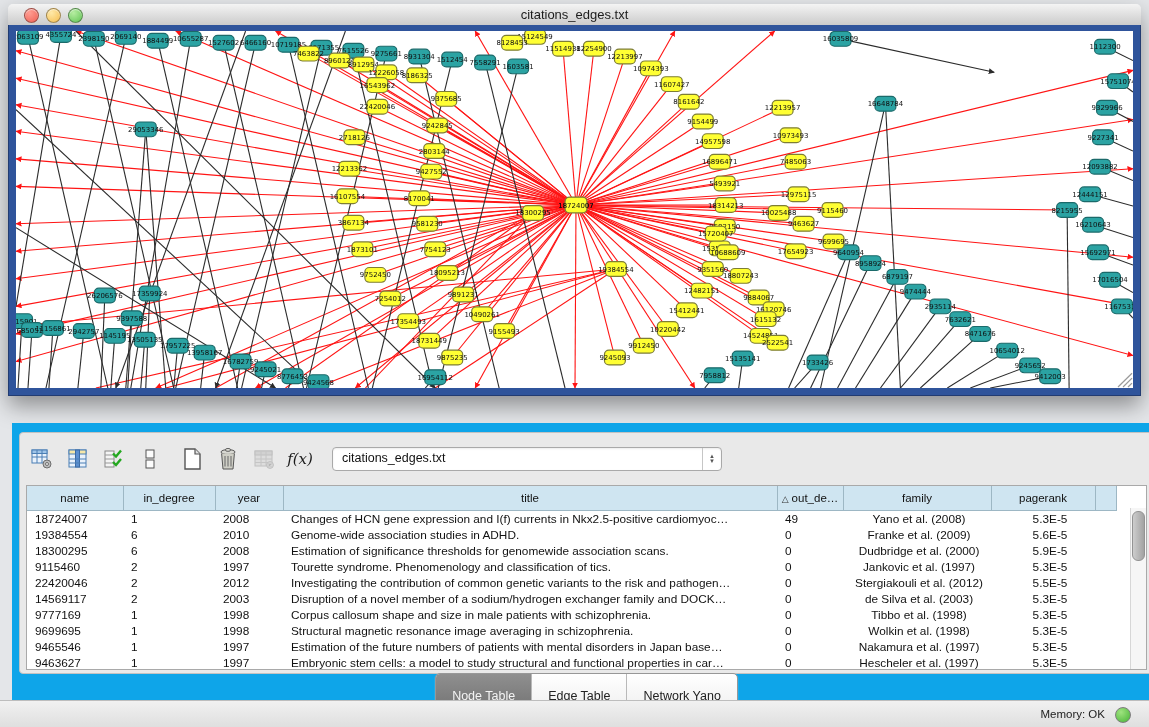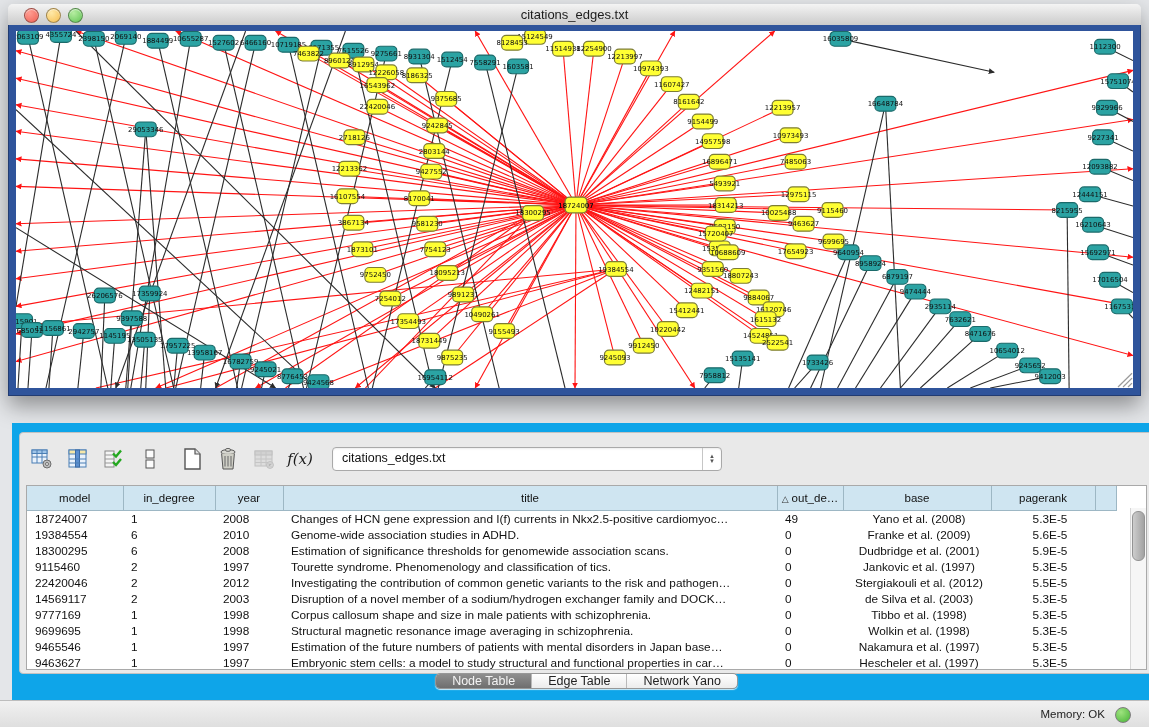--- a/index.html
+++ b/index.html
@@ -56,21 +56,21 @@
   .grid td:nth-child(6){text-align:center;}
   .grid td:nth-child(7){padding-left:18px;text-align:center;}
   .sort-glyph{font-size:9px;margin-right:3px;color:#333;}
   .vscroll{position:absolute;right:0;top:22px;bottom:0;width:15px;background:#f6f6f6;border-left:1px solid #d7d7d7;}
   .vthumb{position:absolute;left:1px;right:1px;top:3px;height:48px;border-radius:6px;
     background:linear-gradient(90deg,#cdcdcd,#a2a2a2);border:1px solid #939393;}
 
   .seg-tabs{position:absolute;left:0;right:0;top:250px;display:flex;justify-content:center;}
   .seg{display:inline-flex;border:1px solid #979797;border-radius:5px;overflow:hidden;
     background:linear-gradient(#ffffff,#ececec);box-shadow:0 1px 1px rgba(255,255,255,.8);}
-  .seg button{border:none;background:transparent;padding:0 16px;font-size:12.5px;color:#222;
+  .seg button{border:none;background:transparent;padding:15px 16px;font-size:12.5px;color:#222;
     font-family:"Liberation Sans",sans-serif;border-left:1px solid #b9b9b9;}
   .seg button:first-child{border-left:none;}
   .seg button.sel{background:linear-gradient(#8f8f8f,#6e6e6e);color:#f4f4f4;}
 
   .status-bar{position:absolute;left:0;top:700px;width:100%;height:27px;
     background:linear-gradient(#f1f1f1,#dedede);border-top:1px solid #bdbdbd;}
   .mem-label{position:absolute;right:44px;top:7px;font-size:11.5px;color:#222;}
   .mem-dot{position:absolute;right:18px;top:6px;width:14px;height:14px;border-radius:50%;
     border:1px solid #7d7d7d;background:radial-gradient(circle at 35% 30%,#9fe37f,#47b437);}
 </style>
@@ -875,26 +875,26 @@
               <col style="width: 92px;">
               <col style="width: 68px;">
               <col style="width: 494px;">
               <col style="width: 66px;">
               <col style="width: 148px;">
               <col style="width: 104px;">
               <col style="width: 21px;">
             </colgroup>
           <thead>
               <tr id="hdr-row">
-                <th>model</th>
+                <th>name</th>
                 <th>in_degree</th>
                 <th>year</th>
                 <th>title</th>
                 <th><span class="sort-glyph">△</span>out_de…</th>
-                <th>base</th>
+                <th>family</th>
                 <th>pagerank</th>
                 <th></th>
               </tr>
             </thead>
           <tbody id="body-rows">
               <tr>
                 <td>18724007</td>
                 <td>1</td>
                 <td>2008</td>
                 <td>Changes of HCN gene expression and I(f) currents in Nkx2.5-positive cardiomyoc…</td>
@@ -912,21 +912,21 @@
                 <td>Franke et al. (2009)</td>
                 <td>5.6E-5</td>
                 <td></td>
               </tr>
               <tr>
                 <td>18300295</td>
                 <td>6</td>
                 <td>2008</td>
                 <td>Estimation of significance thresholds for genomewide association scans.</td>
                 <td>0</td>
-                <td>Dudbridge et al. (2001)</td>
+                <td>Dudbridge et al. (2000)</td>
                 <td>5.9E-5</td>
                 <td></td>
               </tr>
               <tr>
                 <td>9115460</td>
                 <td>2</td>
                 <td>1997</td>
                 <td>Tourette syndrome. Phenomenology and classification of tics.</td>
                 <td>0</td>
                 <td>Jankovic et al. (1997)</td>

